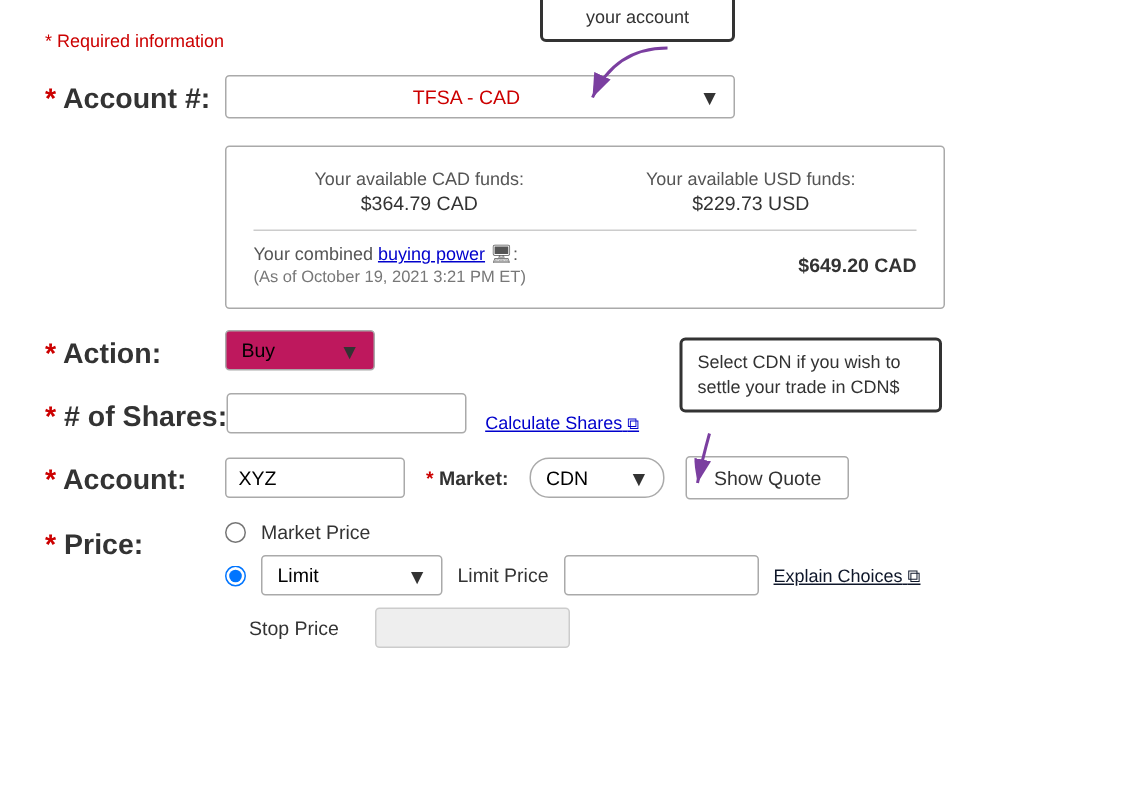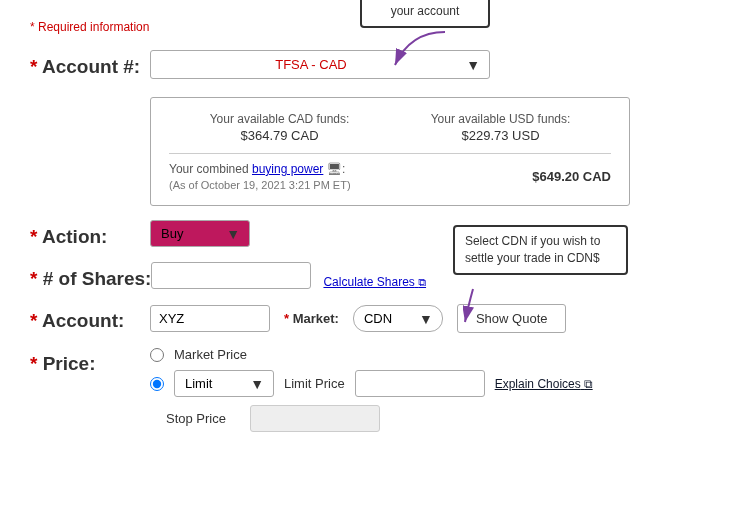--- a/index.html
+++ b/index.html
@@ -208,21 +208,21 @@
       cursor: pointer;
       width: 14px;
       height: 14px;
     }
     .price-type-label {
       font-size: 13px;
     }
     .limit-select-wrapper {
       position: relative;
       display: inline-block;
-      width: 100px;
+      width: 121px;
     }
     .limit-select {
       width: 100%;
       padding: 5px 24px 5px 10px;
       border: 1px solid #aaa;
       border-radius: 3px;
       font-size: 13px;
       background: #fff;
       appearance: none;
       cursor: pointer;

